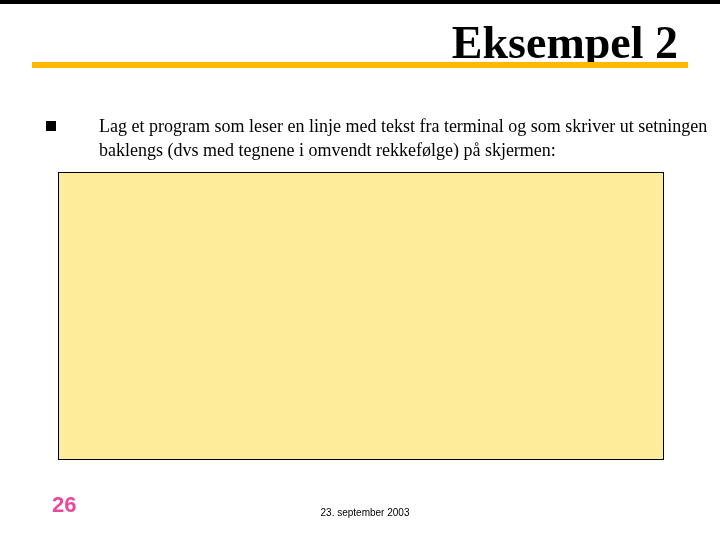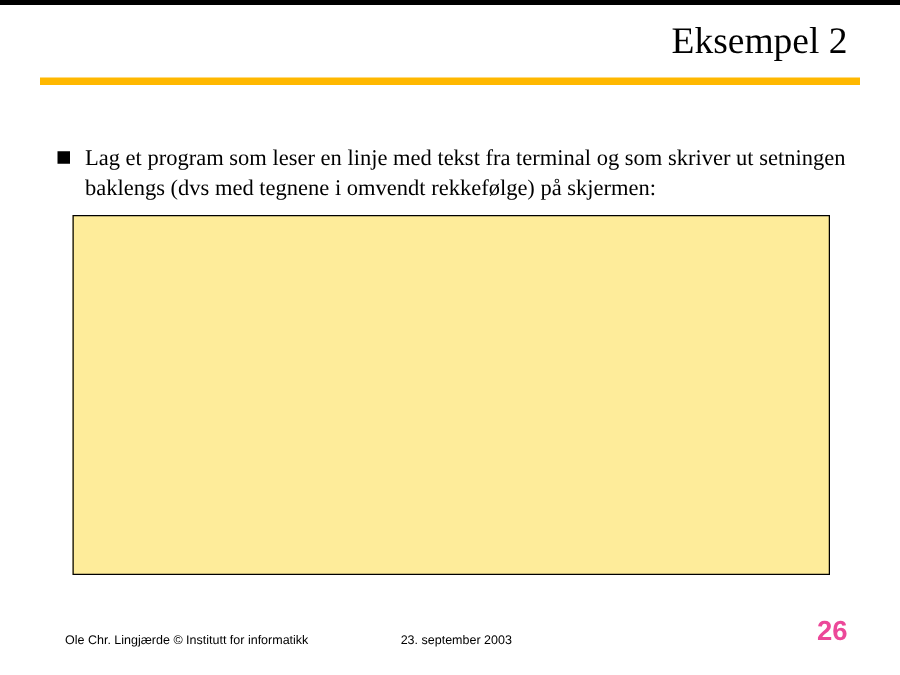--- a/index.html
+++ b/index.html
@@ -16,41 +16,42 @@
       top: 0;
       left: 0;
       width: 100%;
       height: 4px;
       background: #000000;
     }
     .title {
       position: absolute;
       top: 16px;
       right: 42px;
-      font-size: 30px;
-      font-weight: 400;
+      font-size: 46px;
+      font-weight: 700;
       color: #000000;
     }
     .orange-underline {
       position: absolute;
       top: 62px;
       left: 32px;
       width: 656px;
       height: 6px;
       background: #ffb800;
     }
     .bullet-item {
       position: absolute;
       top: 114px;
       left: 46px;
       display: flex;
       align-items: flex-start;
       font-size: 18px;
       color: #000000;
       line-height: 1.35;
+      gap: 31px;
     }
     .bullet-mark {
       width: 10px;
       height: 10px;
       background: #000000;
       margin-top: 7px;
       margin-right: 12px;
       flex-shrink: 0;
     }
     .bullet-text {
@@ -104,16 +105,15 @@
 <div class="orange-underline"></div>
 
 <div class="bullet-item">
   <span class="bullet-mark"></span>
   <span class="bullet-text">Lag et program som leser en linje med tekst fra terminal og som skriver ut setningen baklengs (dvs med tegnene i omvendt rekkefølge) på skjermen:</span>
 </div>
 
 <div class="code-box"></div>
 
 <div class="footer">
-  <span class="footer-left">Ole Chr. Lingjærde © Institutt for informatikk</span>
   <span class="footer-center">23. september 2003</span>
   <span class="footer-right">26</span>
 </div>
 
 </body></html>

